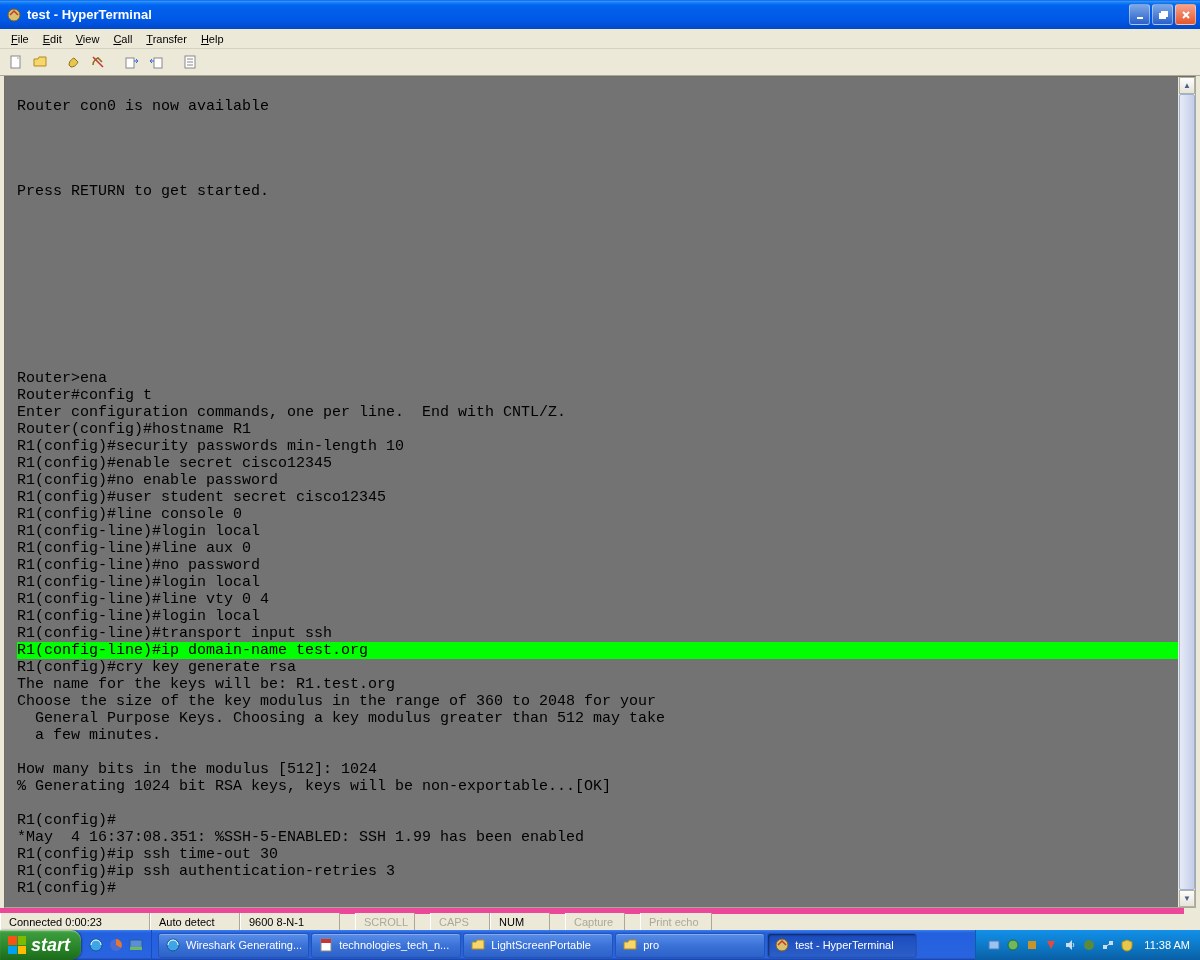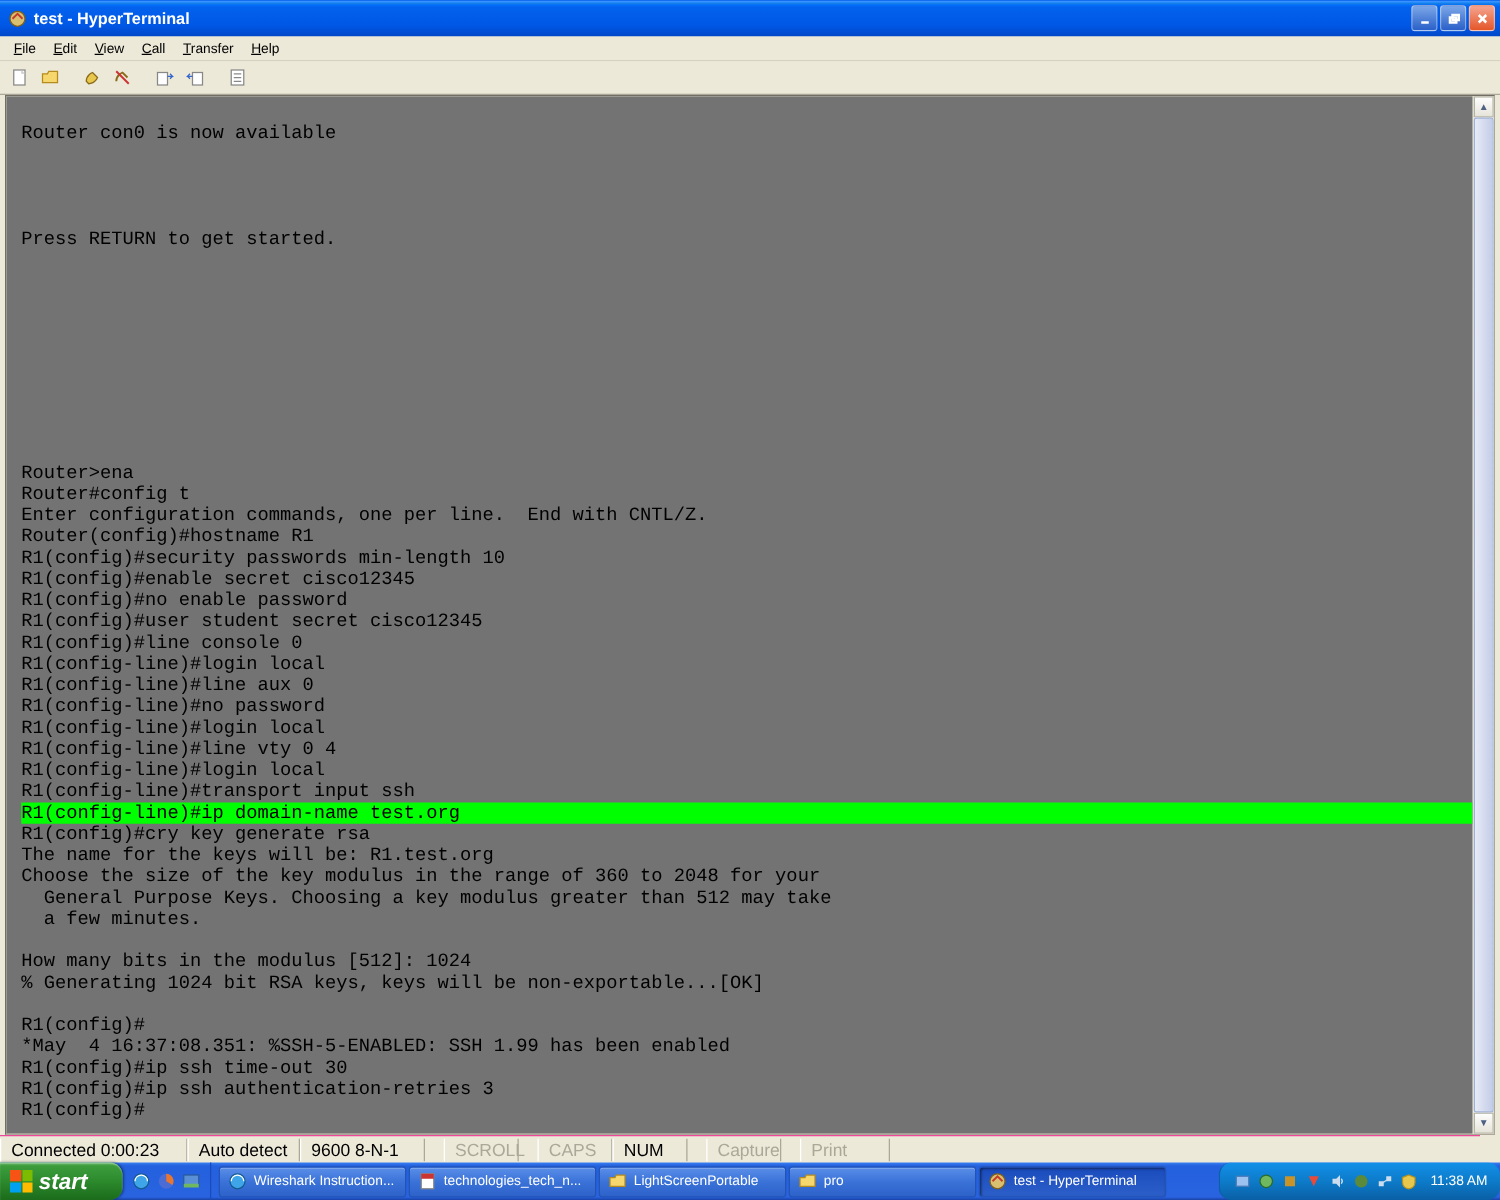--- a/index.html
+++ b/index.html
@@ -102,43 +102,43 @@
     font-size: 8px; color: #4d6185;
   }
   .sb-track { flex: 1; background: repeating-linear-gradient(45deg,#f7f7f2,#f7f7f2 2px,#efeee6 2px,#efeee6 4px); position: relative; }
   .sb-thumb { position: absolute; left:0; right:0; top:0; height: 100%; background: linear-gradient(to right,#e8ebf6,#c3cde8); border: 1px solid #9cb0d8; border-radius:2px;}
   
   .statusbar {
     position: absolute; left: 0; right: 16px; bottom: 30px;
     height: 22px;
     background: #ece9d8;
     display: flex; align-items: center;
-    font-size: 14px;
-    border-top: 1px solid #ec4899;
+    font-size: 11px;
+    border-top: 6px solid #ec4899;
   }
   .status-cell {
     padding: 0 8px; height: 18px; line-height: 18px;
     border-right: 1px solid #aca899;
     border-left: 1px solid #fff;
     background: #ece9d8;
   }
   .status-cell.w0 { width: 150px; }
   .status-cell.w1 { width: 90px; }
   .status-cell.w2 { width: 100px; }
   .status-cell.dim { color: #aca899; margin-left: 15px; }
   .status-cell.sm { width: 60px; }
   
   .taskbar {
     position: absolute; left:0; right:0; bottom:0;
     height: 30px;
     background: linear-gradient(to bottom, #3a80f3 0%, #2461de 9%, #2461de 18%, #2963e0 92%, #1941a5 100%);
     display: flex; align-items: center;
   }
   .start-btn {
-    height: 30px; width: 98px;
+    height: 30px; width: 81px;
     background: linear-gradient(to bottom,#5fb35f 0%,#3c9c3c 10%,#2c8a2c 50%,#1b6b1b 100%);
     border-radius: 0 10px 10px 0;
     display: flex; align-items: center;
     color: white; font-style: italic; font-weight: bold;
     font-size: 18px;
     padding-left: 8px;
     box-shadow: inset 0 1px 1px #fff6, 1px 0 2px #0006;
     cursor: pointer;
   }
   .start-logo { width:18px; height:18px; margin-right:5px; display:grid; grid-template: 1fr 1fr / 1fr 1fr; gap:1px;}
@@ -165,21 +165,20 @@
   .task-item.active { background: linear-gradient(to bottom,#1a4bbd,#2c5fc9); box-shadow: inset 1px 1px 2px #0008; }
   .task-item .task-ico { width:16px; height:16px; flex-shrink:0; display:flex; align-items:center; justify-content:center;}
   .systray {
     height: 30px;
     background: linear-gradient(to bottom,#1290e9,#0d7bc9 50%,#0a5fa5);
     display: flex; align-items: center;
     padding: 0 10px 0 10px;
     color: white; font-size: 11px;
     border-left: 1px solid #0a5fa5;
     gap:3px;
-    border-radius:10px;
   }
   .tray-icon { width:16px; height:16px; display:flex; align-items:center; justify-content:center;}
   .clock { margin-left: 6px; }
 </style>
 </head>
 <body>
 
 <div class="titlebar">
   <span class="app-icon">
     <svg width="16" height="16" viewBox="0 0 16 16">
@@ -319,21 +318,21 @@
       </div>
   </div>
   <div class="task-items" id="taskitems">
       <div class="task-item">
         <span class="task-ico">
           <svg width="16" height="16">
             <circle cx="8" cy="8" r="6" fill="#3da5e8" stroke="#15598f"></circle>
             <path d="M3 8 A5 5 0 0 1 13 8" stroke="#fff" fill="none"></path>
           </svg>
         </span>
-        <span>Wireshark Instruction...</span>
+        <span>Wireshark Generating...</span>
       </div>
       <div class="task-item">
         <span class="task-ico">
           <svg width="16" height="16">
             <rect x="3" y="2" width="10" height="12" fill="#fff" stroke="#888"></rect>
             <rect x="3" y="2" width="10" height="4" fill="#c33"></rect>
           </svg>
         </span>
         <span>technologies_tech_n...</span>
       </div>

